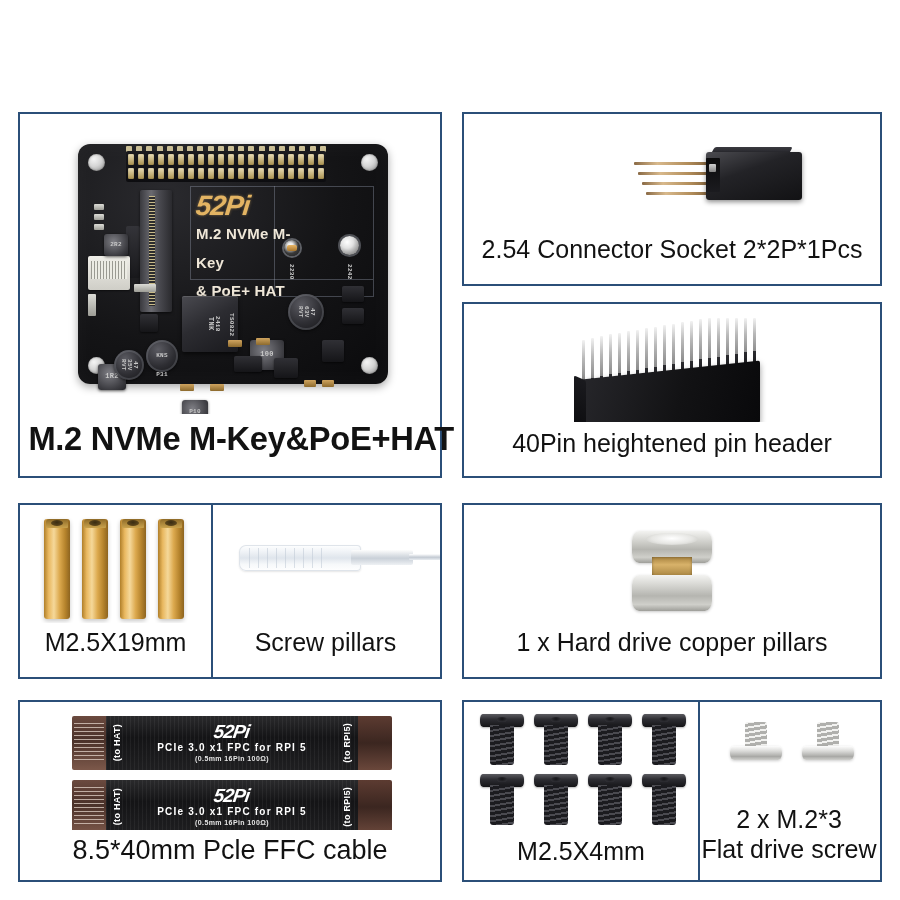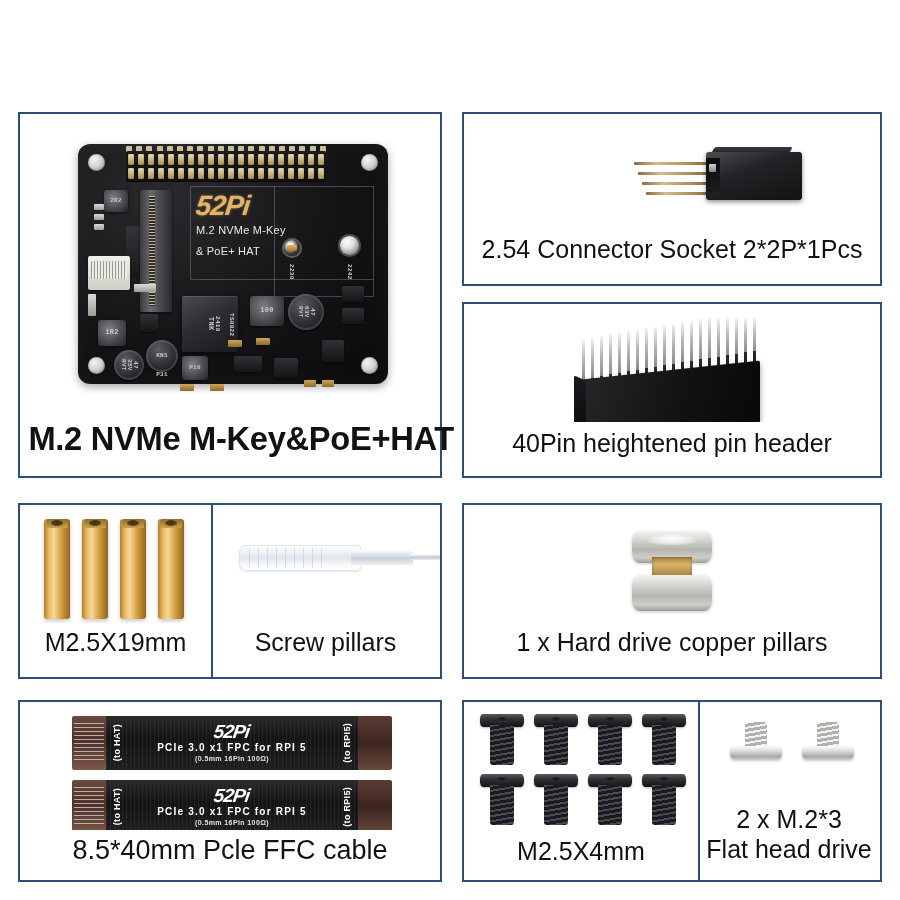--- a/index.html
+++ b/index.html
@@ -112,21 +112,21 @@
 
   
   .silk{position:absolute;left:118px;top:48px;width:118px;}
   .silk-logo{
     font-family:"Liberation Sans Narrow","Liberation Sans",sans-serif;
     font-weight:700;font-style:italic;font-size:28px;letter-spacing:-1px;
     color:#e3b463;line-height:1;
     text-shadow:0 0 3px rgba(227,180,99,.5);
     transform:skewX(-6deg);
   }
-  .silk-l1,.silk-l2{color:#efe7d8;font-size:11px;font-weight:400;line-height:1.9;letter-spacing:.2px;}
+  .silk-l1,.silk-l2{color:#efe7d8;font-size:15px;font-weight:700;line-height:1.9;letter-spacing:.2px;}
 
   
   .zone{position:absolute;border:1px solid rgba(160,170,190,.35);}
   .z1{left:112px;top:42px;width:182px;height:92px;border-right:none;}
   .z2{left:196px;top:42px;width:98px;height:110px;border-left:1px solid rgba(160,170,190,.35);border-top:none;}
 
   .pad{position:absolute;border-radius:50%;}
   .pad-gold{width:16px;height:16px;
     background:radial-gradient(circle at 40% 35%,#fff 0%,#e7e7e7 20%,#3a3a3a 55%,#1d1d1d 100%);
     box-shadow:0 0 0 2px rgba(200,205,215,.4);}
@@ -136,21 +136,21 @@
     background:radial-gradient(circle at 38% 32%,#ffffff 0%,#e2e2e2 35%,#9a9a9a 70%,#6f6f6f 100%);
     box-shadow:0 0 0 2px rgba(190,195,205,.35);}
 
   
   .chip{position:absolute;border-radius:2px;}
   .chip-big{
     background:linear-gradient(150deg,#4a4a50 0%,#2c2c31 45%,#1a1a1e 100%);
     box-shadow:0 2px 4px rgba(0,0,0,.6), inset 0 1px 0 rgba(255,255,255,.12);
   }
   .chip-ind{background:radial-gradient(circle at 40% 35%,#7e7e84,#3b3b40 70%,#232327);
-            box-shadow:0 1px 3px rgba(0,0,0,.6);}
+            box-shadow:0 1px 3px rgba(0,0,0,.6);margin-top:44px;}
   .chip-cap{border-radius:50%;
             background:radial-gradient(circle at 38% 30%,#5b5b62 0%,#2e2e33 55%,#141417 100%);
             box-shadow:0 1px 3px rgba(0,0,0,.6), inset 0 0 0 2px rgba(150,155,165,.25);}
   .chip-dark{background:linear-gradient(#303035,#151518);box-shadow:0 1px 2px rgba(0,0,0,.55);}
   .chip-smd{background:linear-gradient(#cfa45f,#8d6a2d);border-radius:1px;}
   .chip-smd-w{background:linear-gradient(#dcdcd6,#9d9d96);border-radius:1px;}
   .ctxt{position:absolute;inset:0;display:flex;align-items:center;justify-content:center;
         color:#c9c9c9;font-family:"Liberation Mono",monospace;font-size:7px;font-weight:700;
         letter-spacing:.3px;line-height:1.05;text-align:center;}
   .ctxt.rot{writing-mode:vertical-rl;}
@@ -623,17 +623,17 @@
         <div class="screw slv" style="left:32px; top:20px;">
             <div class="shaft"></div>
             <div class="head"></div>
           </div>
         <div class="screw slv" style="left:104px;top:20px;">
             <div class="shaft"></div>
             <div class="head"></div>
           </div>
       </div>
       <div class="cap" style="top:104px">2 x M.2*3</div>
-      <div class="cap" style="top:134px">Flat head drive</div>
+      <div class="cap" style="top:134px">Flat drive screw</div>
     </div>
   </div>
 
 </div>
 
 </body></html>

